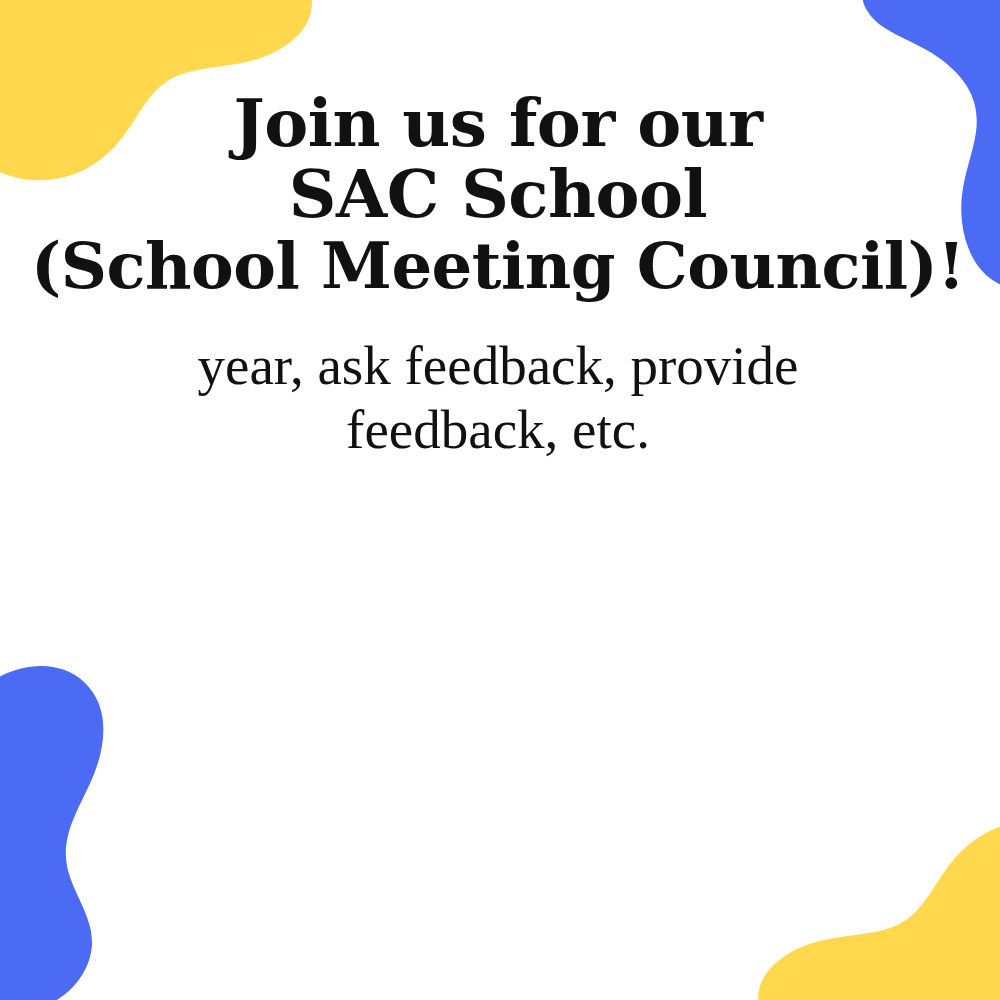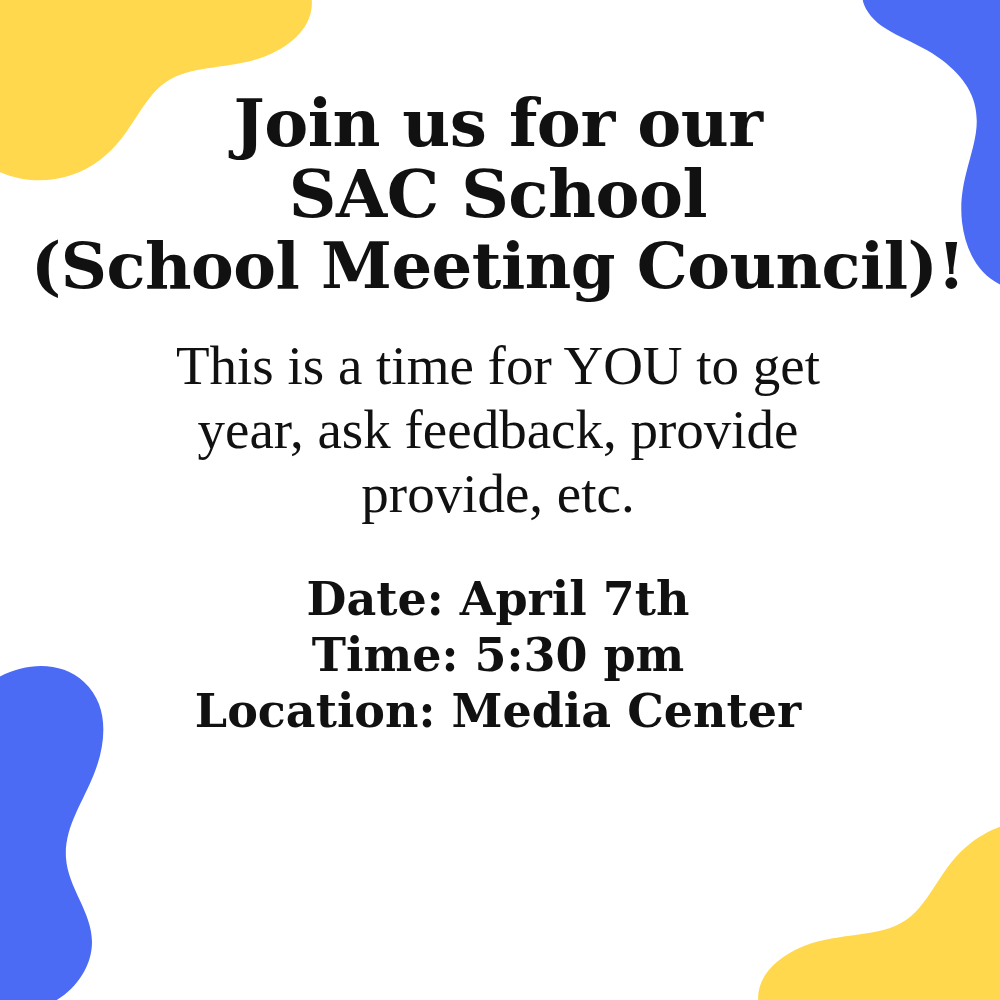--- a/index.html
+++ b/index.html
@@ -120,25 +120,19 @@
 
   <div class="content">
 
     <h1 class="headline">
       <span class="line line-1">Join us for our</span>
       <span class="line line-2">SAC School</span>
       <span class="line line-3">(School Meeting Council)!</span>
     </h1>
 
     <p class="body-text">
-      <span class="line">This is a time for YOU to get</span>
       <span class="line">year, ask feedback, provide</span>
-      <span class="line">provide, etc.</span>
+      <span class="line">feedback, etc.</span>
     </p>
 
-    <div class="details">
-      <span class="line">Date: April 7th</span>
-      <span class="line">Time: 5:30 pm</span>
-      <span class="line">Location: Media Center</span>
-    </div>
 
   </div>
 </div>
 
 </body></html>

